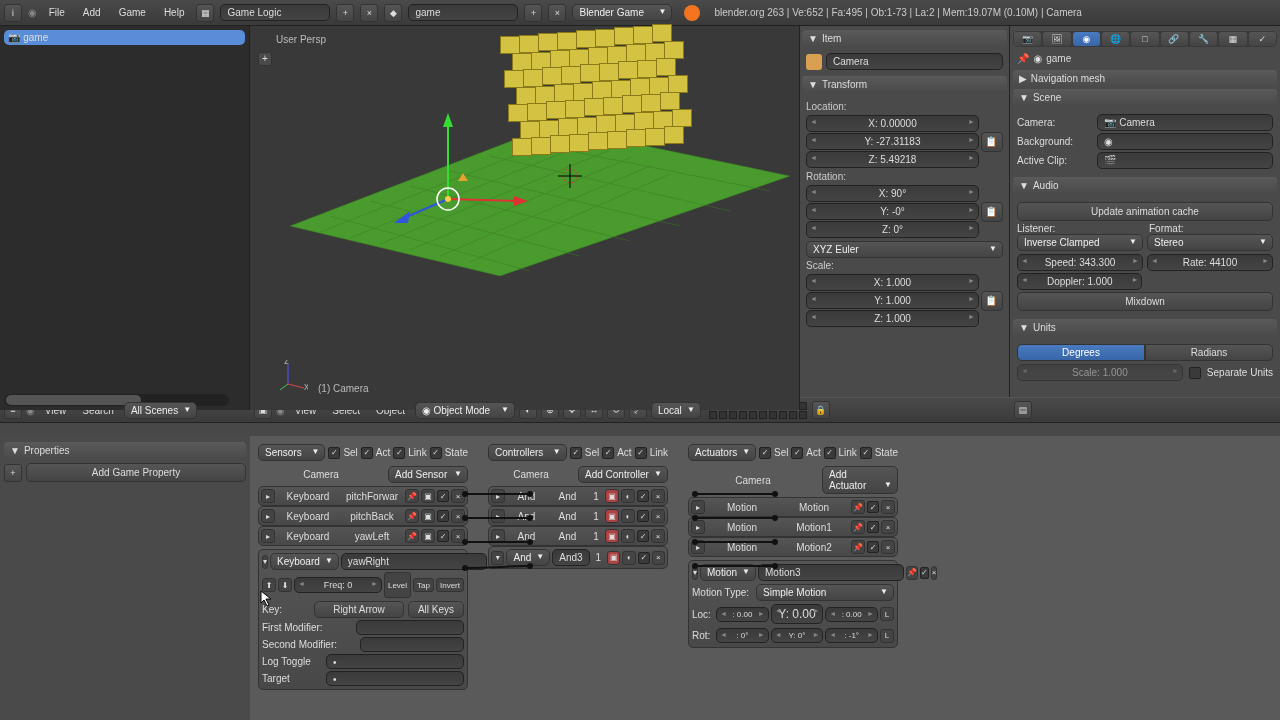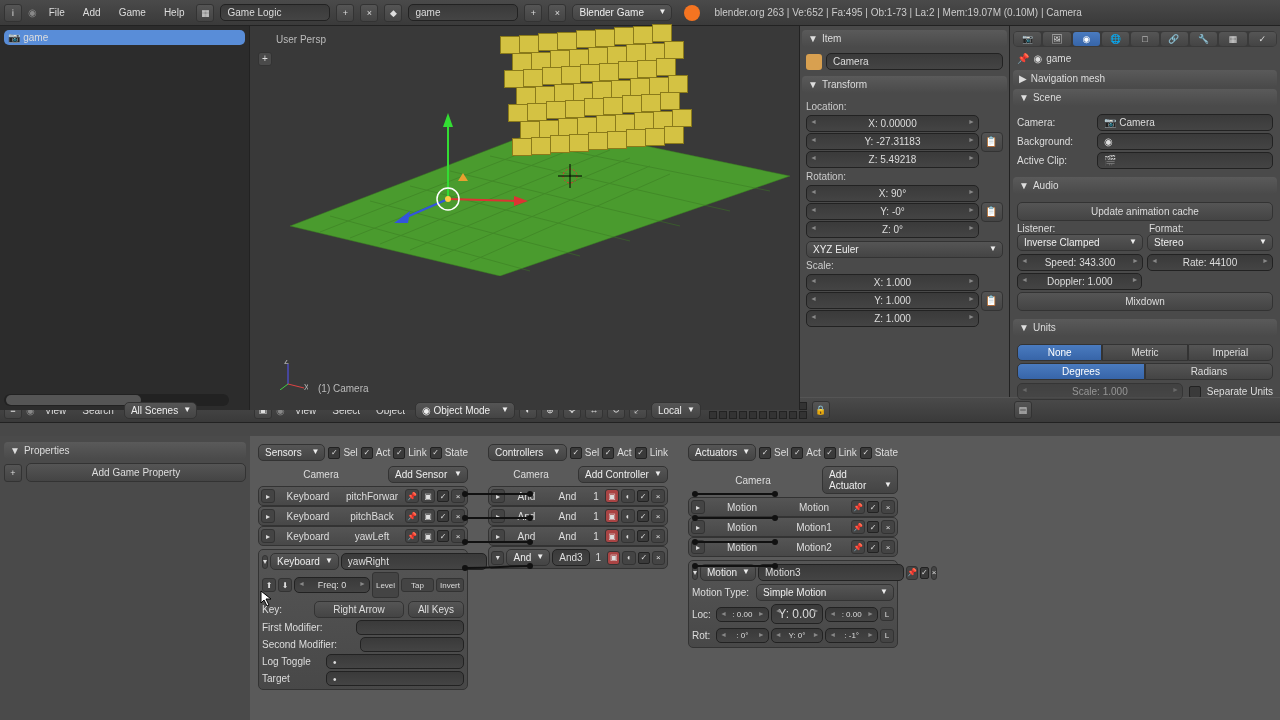--- a/index.html
+++ b/index.html
@@ -292,25 +292,20 @@
       <div class="row" style="gap:4px;margin-top:2px">
           <div class="numfield" style="flex:1">Speed: 343.300</div>
           <div class="numfield" style="flex:1">Rate: 44100</div>
         </div>
       <div class="numfield" style="width:49%">Doppler: 1.000</div>
       <div class="btn-wide">Mixdown</div>
     </div>
     <div class="pnl-hd">▼ <span>Units</span></div>
     <div class="pnl-body">
       <div class="seg">
-          <div class="seg-btn act">None</div>
-          <div class="seg-btn">Metric</div>
-          <div class="seg-btn">Imperial</div>
-        </div>
-      <div class="seg">
           <div class="seg-btn act">Degrees</div>
           <div class="seg-btn">Radians</div>
         </div>
       <div class="row" style="gap:6px;margin-top:2px">
           <div class="numfield" style="flex:1;opacity:.5">Scale: 1.000</div>
           <span class="chk"></span>
           <span>Separate Units</span>
         </div>
     </div>
 
@@ -437,21 +432,21 @@
             <input class="txtfield" style="flex: 1 1 0%;" value="yawRight">
             <span class="mini-btn">📌</span>
             <span class="chk on"></span>
             <span class="mini-btn">×</span>
           </div>
         <div class="row" style="gap:2px;margin-top:2px">
             <span class="mini-btn">⬆</span>
             <span class="mini-btn">⬇</span>
             <div class="numfield" style="flex:1;font-size:9px">Freq: 0</div>
             <div class="mini-btn" style="width:auto;padding:12px 3px">Level</div>
-            <div class="mini-btn" style="width:auto;padding:0 9px">Tap</div>
+            <div class="mini-btn" style="width:auto;padding:0 3px">Tap</div>
             <div class="mini-btn" style="width:auto;padding:0 3px">Invert</div>
           </div>
         <div class="row" style="gap:4px;margin-top:3px">
             <span style="width:48px">Key:</span>
             <div class="btn-wide" style="flex:1;margin:0;padding:2px">Right Arrow</div>
             <div class="btn-wide" style="width:56px;margin:0;padding:2px">All Keys</div>
           </div>
         <div class="row" style="gap:4px;margin-top:2px">
             <span style="width:90px">First Modifier:</span>
             <div class="txtfield" style="flex:1;height:15px"></div>

